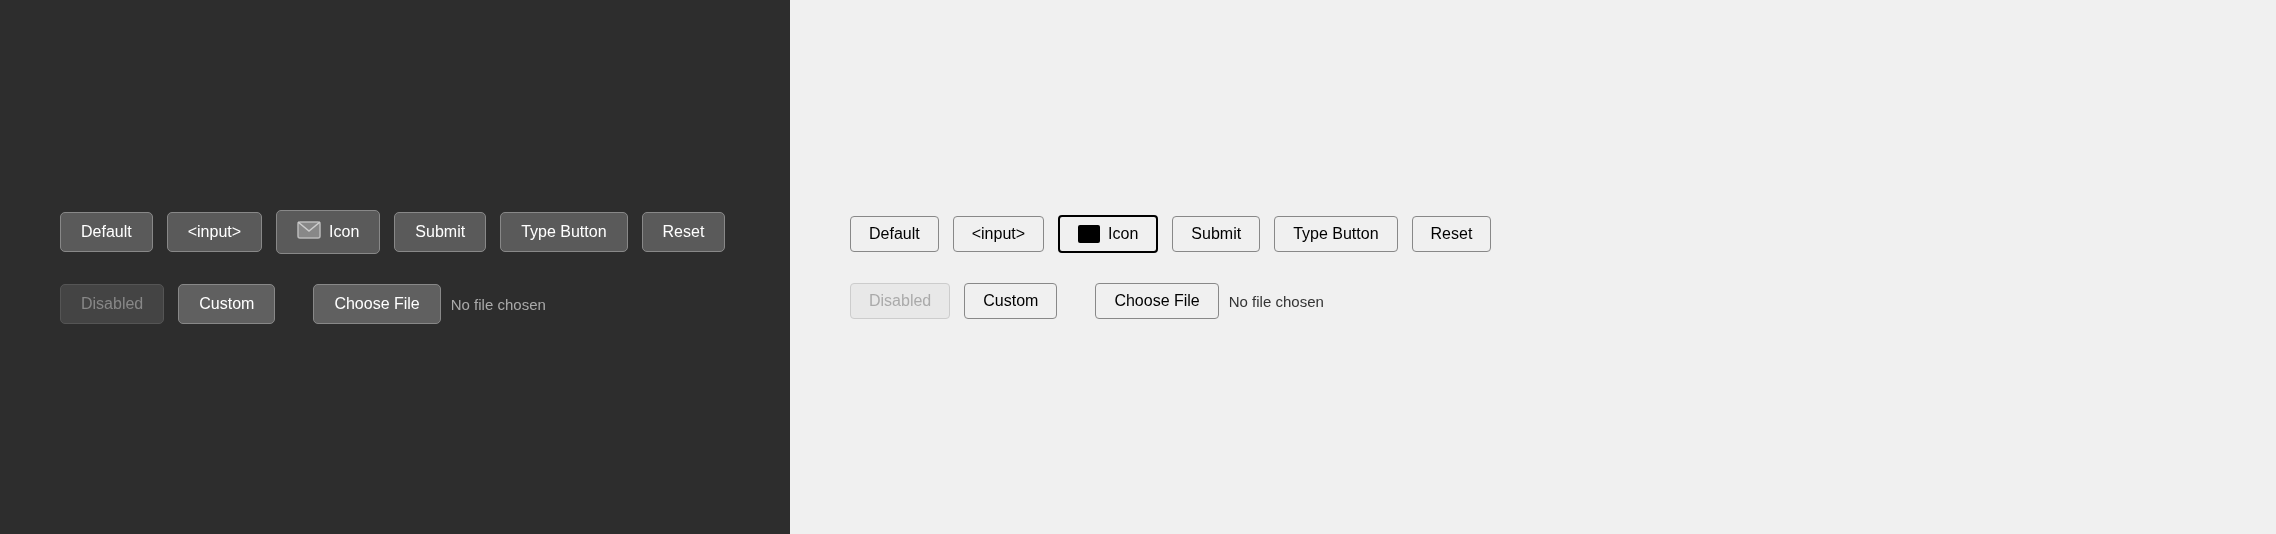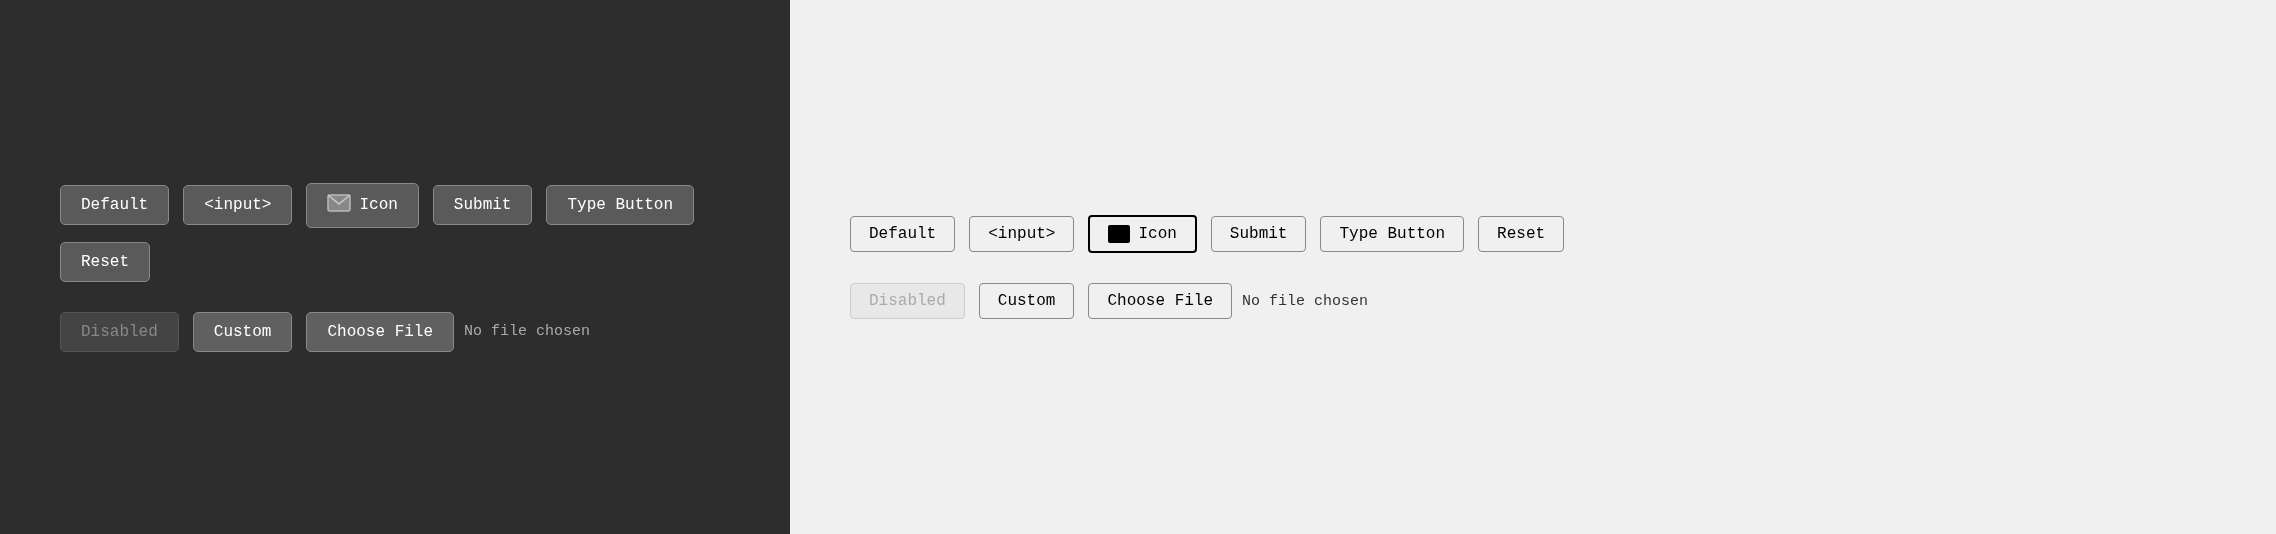--- a/index.html
+++ b/index.html
@@ -33,21 +33,20 @@
     .panel-light {
       flex: 1;
       background-color: #f0f0f0;
     }
 
     .button-row {
       display: flex;
       align-items: center;
       gap: 14px;
       flex-wrap: wrap;
-      font-family: Liberation Mono, monospace;
     }
 
     
     .dark-btn {
       padding: 10px 20px;
       border-radius: 5px;
       font-size: 16px;
       cursor: pointer;
       border: none;
       font-family: inherit;
@@ -115,20 +114,21 @@
       fill: none;
       stroke: #fff;
       stroke-width: 1.5;
     }
 
     
     .file-input-area {
       display: flex;
       align-items: center;
       gap: 10px;
+      margin-left: 24px;
     }
 
     .file-no-chosen-dark {
       color: #aaa;
       font-size: 15px;
     }
 
     
     .light-btn {
       padding: 8px 18px;

